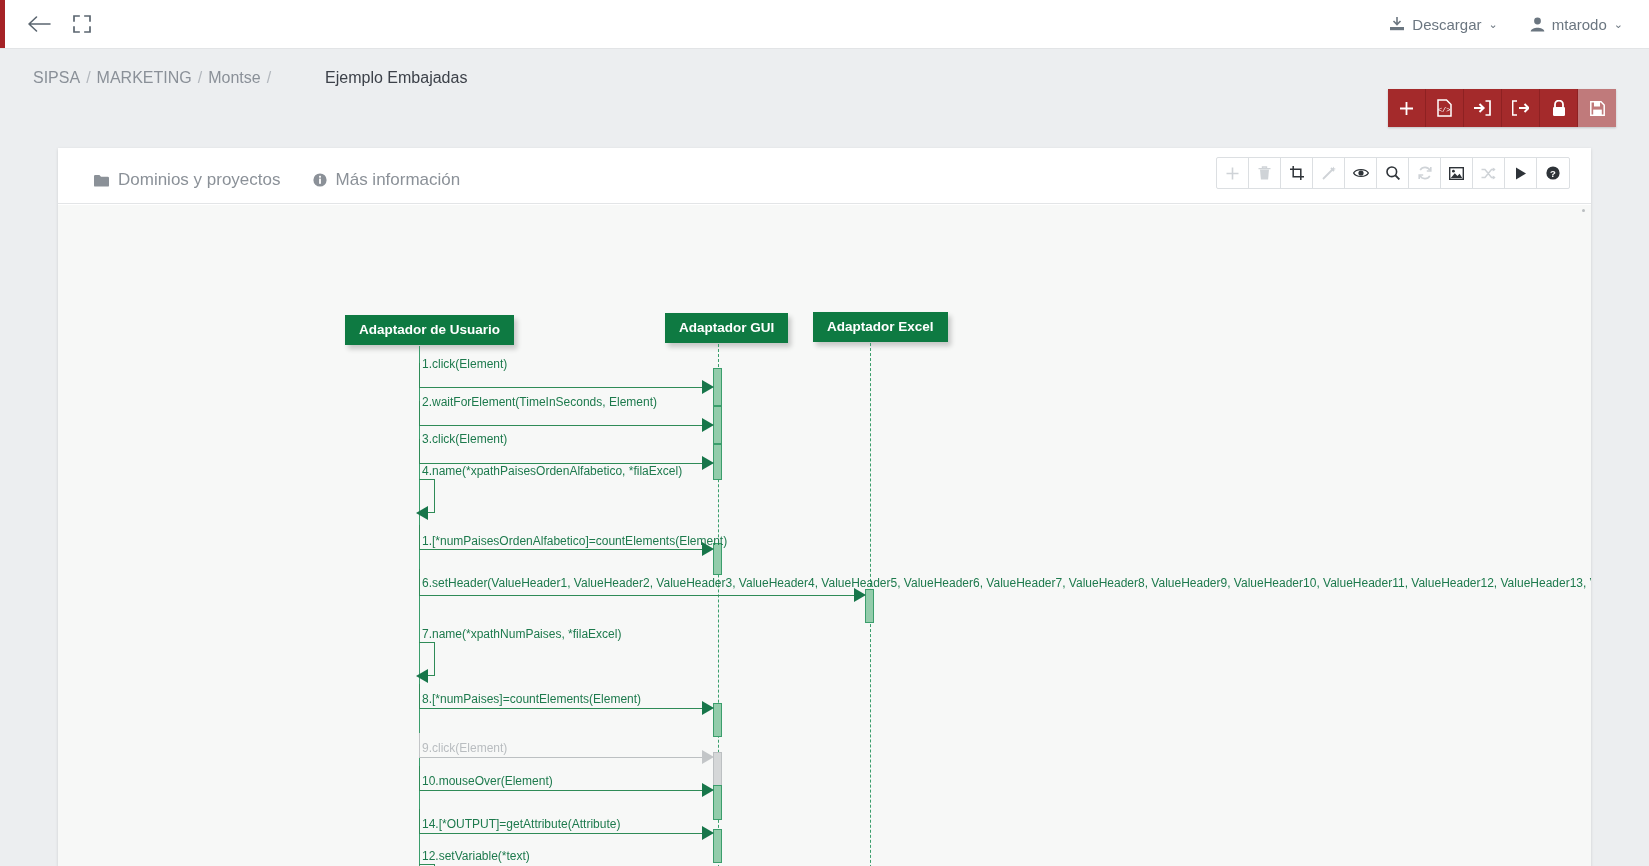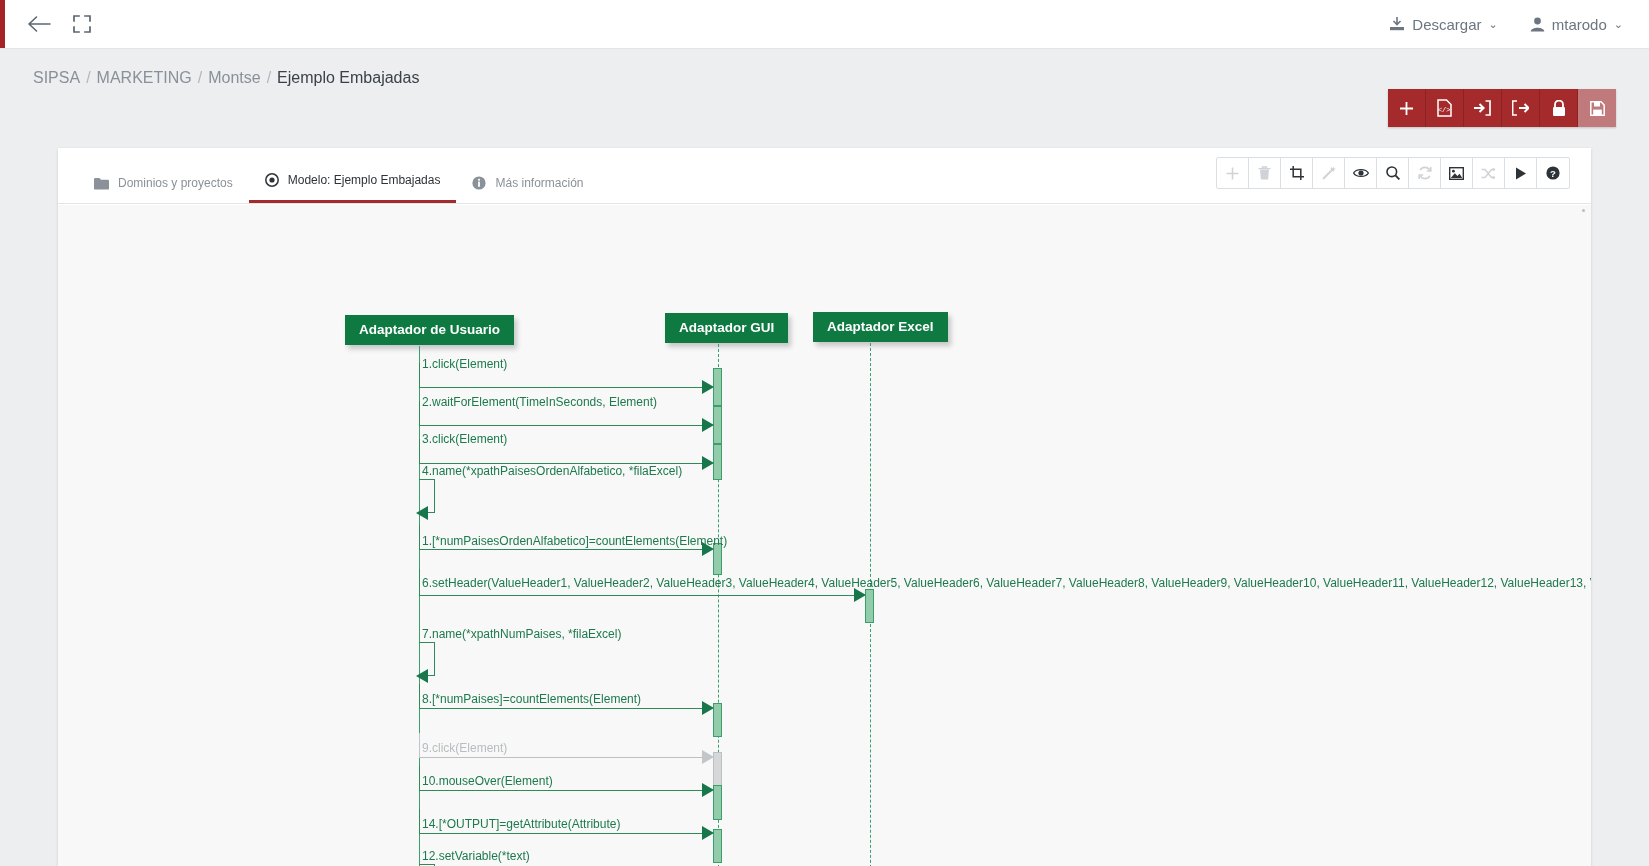--- a/index.html
+++ b/index.html
@@ -26,21 +26,21 @@
   .icon-btn { color:#5b6670; cursor:pointer; display:flex; align-items:center; justify-content:center; }
   .tb-right { margin-left:auto; display:flex; align-items:center; gap:32px; padding-right:26px; }
   .tb-link { display:flex; align-items:center; gap:7px; color:#6b7680; font-size:15px; cursor:pointer; }
   .tb-link .caret { font-size:11px; }
 
   
   .pagehead { padding: 20px 0 0 33px; }
   .crumbs { font-size:16px; color:#8a9098; display:flex; gap:6px; align-items:center;}
   .crumbs .c-link { color:#8a9098; cursor:pointer; }
   .crumbs .c-sep { color:#b3b8be; }
-  .crumbs .c-cur { color:#3c4149; }
+  .crumbs .c-cur { color:#3c4149;margin-left:48px; }
   .page-title { font-size:25px; color:#3d4249; letter-spacing:.4px; margin-top:12px; font-weight:400;}
 
   .head-actions {
     position:absolute; right:33px; top:89px; display:flex;
     box-shadow:0 1px 2px rgba(0,0,0,.18);
   }
   .hbtn {
     width:38px; height:38px; background:#a42a2b; color:#fff;
     display:flex; align-items:center; justify-content:center;
     border-right:1px solid #8e2122; cursor:pointer;
@@ -49,22 +49,22 @@
   .hbtn.disabled { background:#c07a7b; cursor:default; }
 
   
   .card {
     position:absolute; left:58px; top:148px; width:1533px; height:740px;
     background:#fff; box-shadow:0 1px 3px rgba(0,0,0,.13);
   }
   .tabs-row { height:56px; border-bottom:1px solid #e3e5e7; display:flex; align-items:flex-end; position:relative; }
   .tabs { display:flex; padding-left:20px; }
   .tab {
-    display:flex; align-items:flex-end; gap:9px; padding:0 16px 13px 16px;
-    font-size:12px; color:#8b9198; cursor:pointer;
+    display:flex; align-items:center; gap:9px; padding:0 16px 13px 16px;
+    font-size:17px; color:#8b9198; cursor:pointer;
   }
   .tab.active { color:#2e3338; border-bottom:3px solid #a42a2b; }
 
   .dtools { position:absolute; right:21px; top:9px; display:flex; border:1px solid #dcdfe2; border-radius:2px; background:#fff; }
   .dbtn {
     width:32px; height:30px; display:flex; align-items:center; justify-content:center;
     border-right:1px solid #dcdfe2; color:#2e3338; cursor:pointer; font-size:13px;
   }
   .dbtn:last-child { border-right:none; }
   .dbtn.off { color:#cfd3d7; cursor:default; }
@@ -202,27 +202,20 @@
 <div class="card">
 
   <div class="tabs-row">
     <div class="tabs">
       <div class="tab">
         <svg width="15" height="13" viewBox="0 0 15 13">
             <path d="M0 2.2 A1.2 1.2 0 0 1 1.2 1 H5.4 L7 2.8 H13.8 A1.2 1.2 0 0 1 15 4 V11.4 A1.2 1.2 0 0 1 13.8 12.6 H1.2 A1.2 1.2 0 0 1 0 11.4 Z" fill="#8b9198"></path>
           </svg>
         <span>Dominios y proyectos</span>
       </div>
-      <div class="tab active">
-        <svg width="14" height="14" viewBox="0 0 14 14">
-            <circle cx="7" cy="7" r="6.2" fill="none" stroke="#2e3338" stroke-width="1.5"></circle>
-            <circle cx="7" cy="7" r="2.6" fill="#2e3338"></circle>
-          </svg>
-        <span>Modelo: Ejemplo Embajadas</span>
-      </div>
       <div class="tab">
         <svg width="14" height="14" viewBox="0 0 14 14">
             <circle cx="7" cy="7" r="6.6" fill="#8b9198"></circle>
             <rect x="6.1" y="5.6" width="1.8" height="5.2" fill="#fff"></rect>
             <rect x="6.1" y="2.8" width="1.8" height="1.9" fill="#fff"></rect>
           </svg>
         <span>Más información</span>
       </div>
     </div>
 

